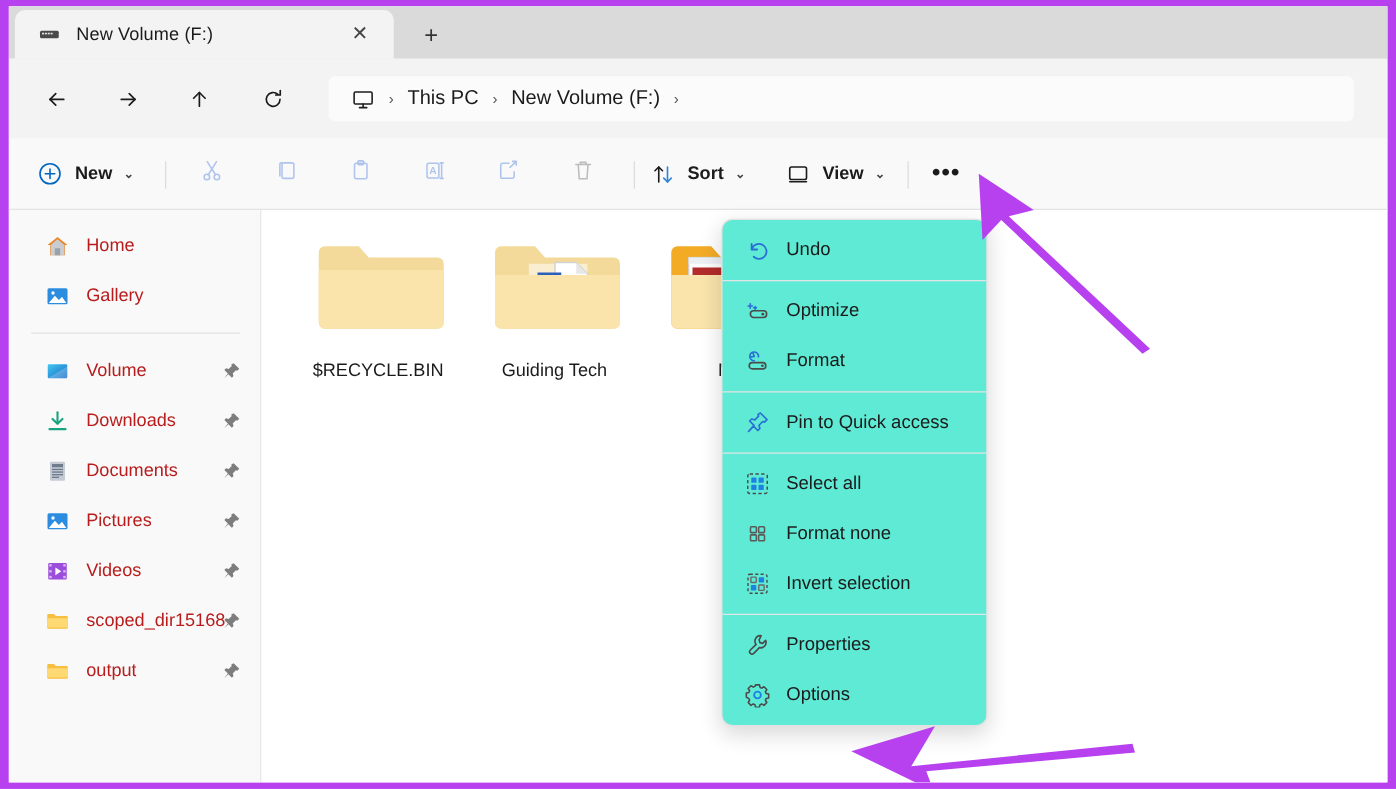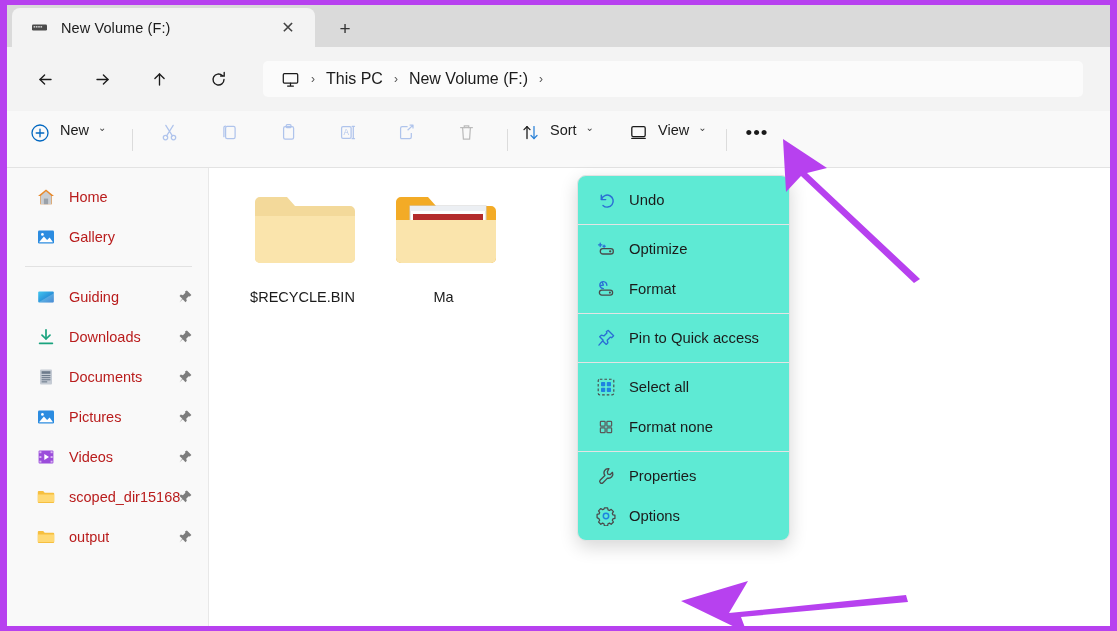--- a/index.html
+++ b/index.html
@@ -92,22 +92,23 @@
   
   .cmdbar {
     position: absolute; left: 0; top: 106px;
     width: 100%; height: 57px;
     background: #f9f9f9;
     border-bottom: 1px solid #e3e3e3;
   }
   .cb-item {
     position: absolute; top: 11px;
     height: 34px;
-    display: flex; 
+    display: flex; align-items: center;
     border-radius: 5px;
+    font-weight: bold;
   }
   .cb-label { font-size: 14.5px; color: #1b1b1b; margin-left: 9px; }
   .cb-chev  { font-size: 10px; color: #444; margin-left: 9px; }
   .cb-sep {
     position: absolute; top: 18px;
     width: 1px; height: 22px;
     background: #dcdcdc;
   }
   .icon-disabled { opacity: .38; }
 
@@ -402,21 +403,21 @@
           <defs>
               <linearGradient id="gdesk" x1="0" y1="0" x2="1" y2="1">
             <stop offset="0" stop-color="#43c7f0"></stop>
                 <stop offset="1" stop-color="#1669c7"></stop>
           </linearGradient>
             </defs>
           <rect x="2.2" y="4.4" width="15.6" height="11.2" rx="1" fill="url(#gdesk)"></rect>
           <path d="M2.2 15.6 17.8 6.2v9.4z" fill="#ffffff" opacity=".22"></path>
         </svg>
       </span>
-      <span class="sb-label">Guiding</span>
+      <span class="sb-label">Volume</span>
       <span class="sb-pin">
         <svg width="16" height="16" viewBox="0 0 16 16">
             <path d="M9.9 1.6 14.4 6l-1.6 1.6-1.1-.35-2.5 2.5.6 2.1-1.3 1.3-2.8-2.8L2.4 13.6l2.9-3.9-2.8-2.8L3.8 5.6l2.1.6L8.4 3.7 8 2.6z" fill="#7d7d7d"></path>
           </svg>
       </span>
     </div>
 
     <div class="sb-item">
       <span class="sb-icon">
         <svg width="20" height="20" viewBox="0 0 20 20" fill="none" stroke="#19a37e" stroke-width="1.7" stroke-linecap="round" stroke-linejoin="round">
@@ -531,20 +532,40 @@
       <div class="folder-cell">
         <span class="folder-art">
           <svg width="107" height="85" viewBox="0 0 107 85">
             <path d="M6 16a5 5 0 0 1 5-5h27l8 9h55a5 5 0 0 1 5 5v47a5 5 0 0 1-5 5H11a5 5 0 0 1-5-5z" fill="#f3d99a"></path>
             <path d="M6 30h100v42a5 5 0 0 1-5 5H11a5 5 0 0 1-5-5z" fill="#fae4ac"></path>
           </svg>
         </span>
         <span class="folder-name">$RECYCLE.BIN</span>
       </div>
 
+      <div class="folder-cell">
+        <span class="folder-art">
+          <svg width="107" height="85" viewBox="0 0 107 85">
+            <path d="M6 16a5 5 0 0 1 5-5h27l8 9h55a5 5 0 0 1 5 5v47a5 5 0 0 1-5 5H11a5 5 0 0 1-5-5z" fill="#f3d99a"></path>
+            <path d="M33 25h47v34H33z" fill="#ffffff" opacity=".55"></path>
+            <g transform="translate(40,24)">
+              <path d="M14 0h17l9 9v27H14z" fill="#ffffff" stroke="#d2d2d2" stroke-width="1.2"></path>
+              <path d="M31 0l9 9h-9z" fill="#e6e6e6"></path>
+              <rect x="0" y="8" width="19" height="17" fill="#2b5fbc"></rect>
+              <path d="M3 12l2.6 10L8 15l2.4 7L13 12" stroke="#fff" stroke-width="1.6" fill="none"></path>
+              <g fill="#3f78d6">
+                  <rect x="21" y="18" width="17" height="1.7"></rect>
+                  <rect x="21" y="22" width="17" height="1.7"></rect>
+                </g>
+            </g>
+            <path d="M6 34h100v38a5 5 0 0 1-5 5H11a5 5 0 0 1-5-5z" fill="#fae4ac"></path>
+          </svg>
+        </span>
+        <span class="folder-name">Guiding Tech</span>
+      </div>
 
       <div class="folder-cell">
         <span class="folder-art">
           <svg width="107" height="85" viewBox="0 0 107 85">
             <path d="M6 16a5 5 0 0 1 5-5h27l8 9h55a5 5 0 0 1 5 5v47a5 5 0 0 1-5 5H11a5 5 0 0 1-5-5z" fill="#f3ab26"></path>
             <g transform="translate(20,20)">
               <rect x="0" y="0" width="76" height="42" fill="#fdfdfd" stroke="#cfcfcf" stroke-width="1"></rect>
               <rect x="0" y="0" width="76" height="5" fill="#eceff3"></rect>
               <rect x="3" y="8" width="70" height="7" fill="#b32b2b"></rect>
               <g fill="#dcdcdc">
@@ -641,20 +662,36 @@
         <svg width="20" height="20" viewBox="0 0 20 20" fill="none" stroke="#5a5a5a" stroke-width="1.25">
           <rect x="4.4" y="4.4" width="4.7" height="4.7" rx=".7"></rect>
             <rect x="10.9" y="4.4" width="4.7" height="4.7" rx=".7"></rect>
           <rect x="4.4" y="10.9" width="4.7" height="4.7" rx=".7"></rect>
             <rect x="10.9" y="10.9" width="4.7" height="4.7" rx=".7"></rect>
         </svg>
       </span>
       <span class="ctx-label">Format none</span>
     </div>
 
+    <div class="ctx-item">
+      <span class="ctx-icon">
+        <svg width="20" height="20" viewBox="0 0 20 20">
+          <rect x="2.4" y="2.4" width="15.2" height="15.2" rx="1.5" fill="none" stroke="#4a4a4a" stroke-width="1.1" stroke-dasharray="2.4 1.9"></rect>
+          <g fill="none" stroke="#6a6a6a" stroke-width="1.15">
+            <rect x="4.7" y="4.7" width="4.3" height="4.3" rx=".6"></rect>
+            <rect x="11" y="11" width="4.3" height="4.3" rx=".6"></rect>
+          </g>
+          <g fill="#1e83e0">
+            <rect x="11" y="4.7" width="4.3" height="4.3" rx=".6"></rect>
+            <rect x="4.7" y="11" width="4.3" height="4.3" rx=".6"></rect>
+          </g>
+        </svg>
+      </span>
+      <span class="ctx-label">Invert selection</span>
+    </div>
 
     <div class="ctx-sep"></div>
 
     <div class="ctx-item">
       <span class="ctx-icon">
         <svg width="20" height="20" viewBox="0 0 20 20" fill="none" stroke="#4a4a4a" stroke-width="1.3" stroke-linejoin="round">
           <path d="M12.9 2.6a4.3 4.3 0 0 0-4 6.9L4.3 14a1.9 1.9 0 1 0 2.7 2.7l4.5-4.6a4.3 4.3 0 0 0 5-5.8l-2.4 2.4-2.2-.6-.6-2.2z"></path>
         </svg>
       </span>
       <span class="ctx-label">Properties</span>

